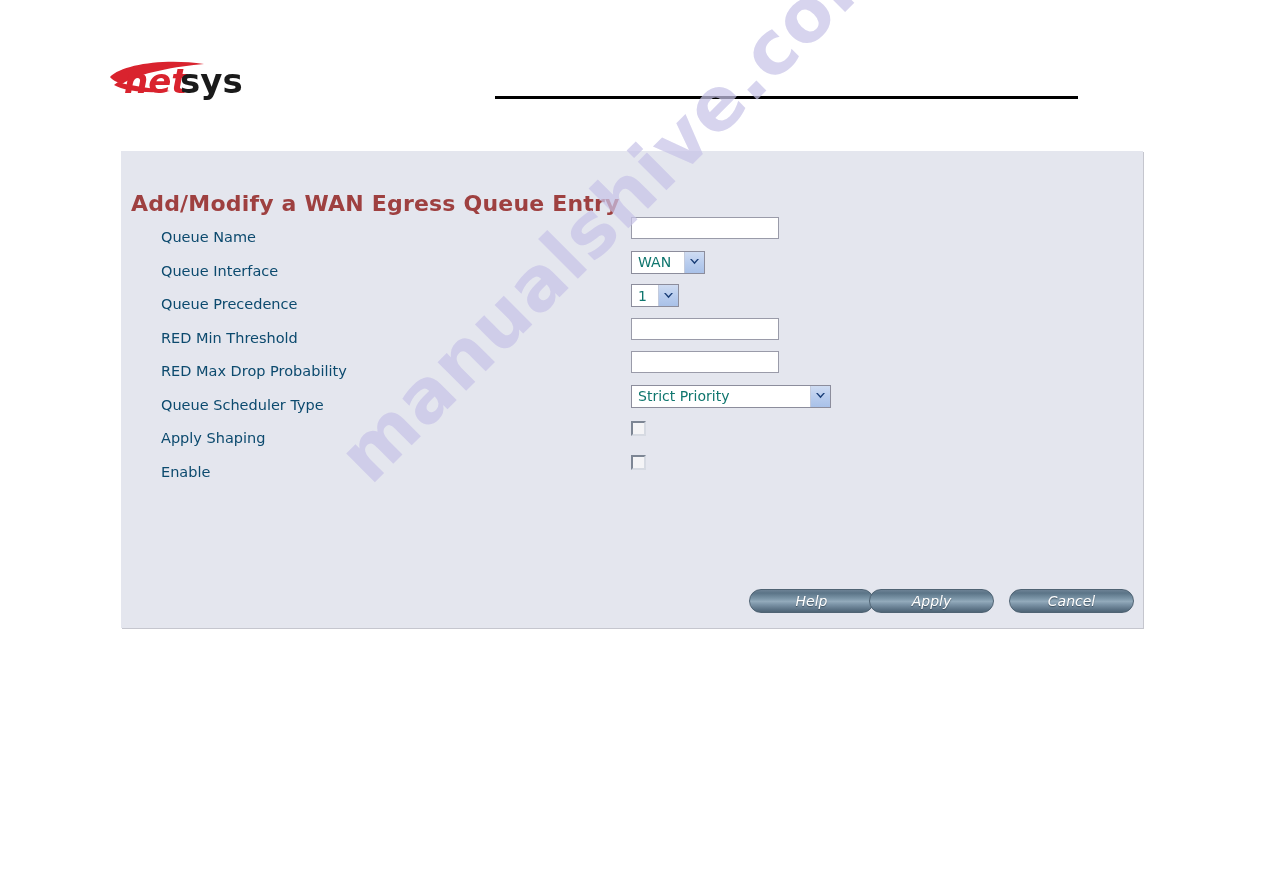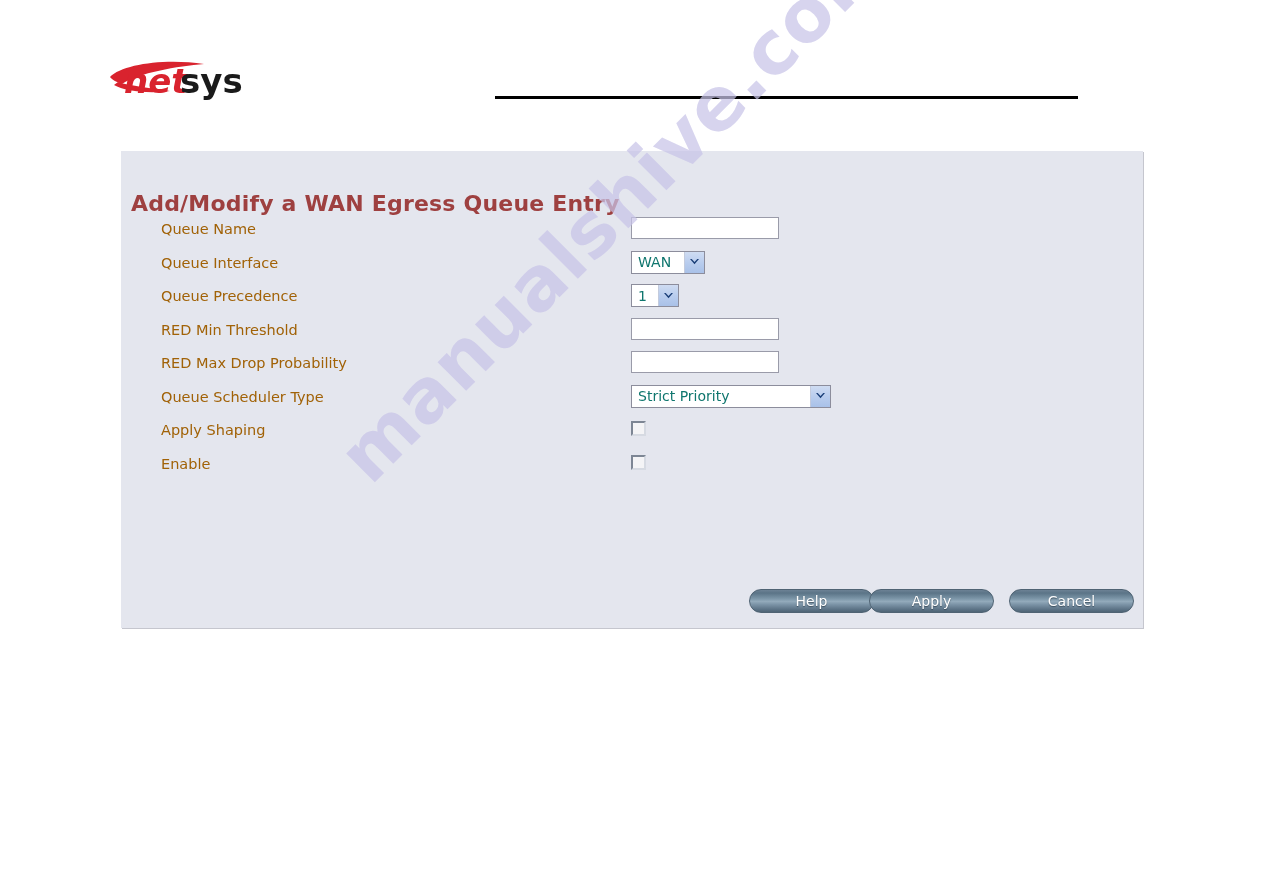--- a/index.html
+++ b/index.html
@@ -73,23 +73,23 @@
     top: 68px;
     width: 1022px;
   }
   .form-row {
     position: relative;
     height: 33.5px;
   }
   .row-label {
     position: absolute;
     left: 40px;
-    top: 0;
+    top: 8px;
     font-size: 14.5px;
-    color: #a16207;
+    color: #0c4a6e;
     white-space: nowrap;
     line-height: 20px;
   }
   .row-control {
     position: absolute;
     left: 510px;
     top: -2px;
   }
 
   
@@ -181,20 +181,21 @@
     border: 1px solid #4f6373;
     box-sizing: border-box;
     color: #ffffff;
     font-size: 14px;
     text-align: center;
     line-height: 22px;
     text-shadow: 0 1px 1px rgba(40,55,68,0.7);
     cursor: pointer;
     font-family: "DejaVu Sans", "Liberation Sans", sans-serif;
     overflow: hidden;
+    font-style: italic;
   }
   #btn-help   { left: 0px; }
   #btn-apply  { left: 120px; }
   #btn-cancel { left: 260px; }
 
   
   #watermark {
     position: absolute;
     left: 352px;
     top: 175px;

